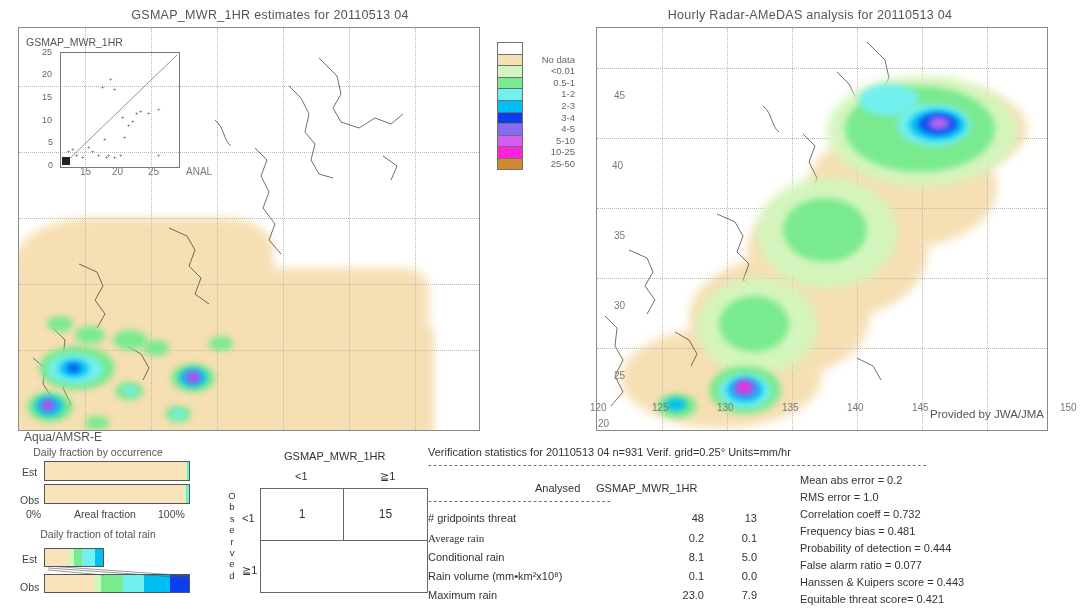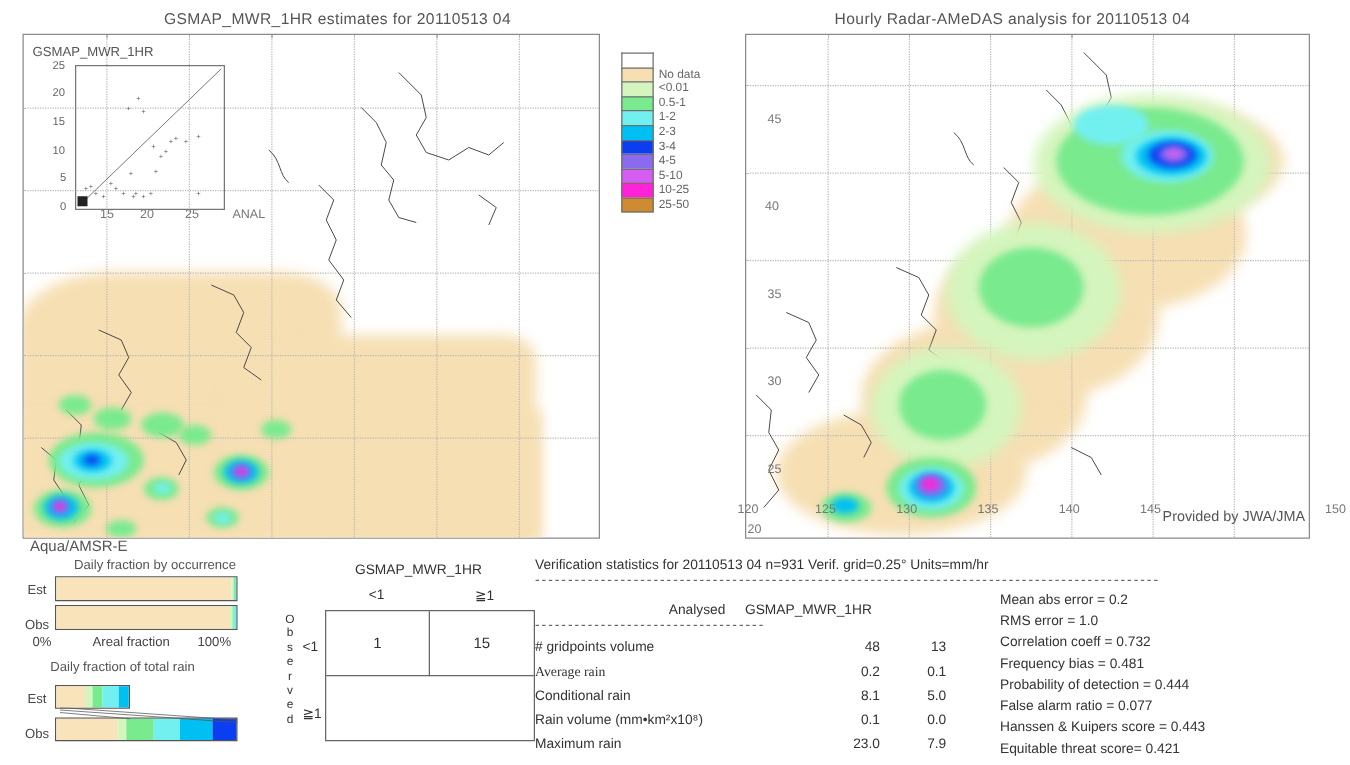--- a/index.html
+++ b/index.html
@@ -30,21 +30,21 @@
   .grid-h{height:0;border-top:1px dotted #b9b9b9;left:0;right:0;}
   .tick-lbl{position:absolute;font-size:10px;color:#777;white-space:nowrap;}
 
   
   .blob{position:absolute;border-radius:50%;}
   .soft{filter:blur(3px);}
   .soft2{filter:blur(5px);}
 
   
   #legend{position:absolute;left:497px;top:42px;width:78px;}
-  .lg-row{display:flex;align-items:center;height:11.6px;}
+  .lg-row{display:flex;align-items:center;height:11.6px;justify-content:space-between;}
   .lg-sw{width:26px;height:11.6px;border:1px solid #6f6f6f;border-bottom:none;box-sizing:border-box;}
   .lg-row:last-child .lg-sw{border-bottom:1px solid #6f6f6f;}
   .lg-tx{font-size:9.5px;color:#666;margin-left:4px;white-space:nowrap;line-height:11.6px;}
 
   
   #inset{position:absolute;left:22px;top:36px;width:165px;height:142px;}
   #inset-title{position:absolute;left:4px;top:0;font-size:10.5px;color:#555;}
   #inset-box{position:absolute;left:38px;top:16px;width:118px;height:114px;border:1px solid #777;background:transparent;}
   .ins-tick{position:absolute;font-size:9px;color:#666;}
 
@@ -313,21 +313,21 @@
 <div class="tick-lbl" style="left:614px;top:90px;">45</div>
 <div class="tick-lbl" style="left:612px;top:160px;">40</div>
 <div class="tick-lbl" style="left:614px;top:230px;">35</div>
 <div class="tick-lbl" style="left:614px;top:300px;">30</div>
 <div class="tick-lbl" style="left:614px;top:370px;">25</div>
 
 <div id="provided" style="right:36px;top:408px;bottom:auto;">Provided by JWA/JMA</div>
 
 <div id="source-lbl">Aqua/AMSR-E</div>
 
-<div class="bar-title" style="left:12px;top:446px;width:196px;padding-left:14px;">Daily fraction by occurrence</div>
+<div class="bar-title" style="left:0;top:446px;width:196px;">Daily fraction by occurrence</div>
 <div class="bar-lbl" style="left:22px;top:466px;">Est</div>
 <div class="bar-out" id="occ-est" style="left:44px;top:461px;width:146px;height:20px;">
     <div class="seg" style="background: rgb(249, 227, 187); width: 97%;"></div>
     <div class="seg" style="background: rgb(212, 245, 189); width: 1.4%;"></div>
     <div class="seg" style="background: rgb(122, 234, 142); width: 0.7%;"></div>
     <div class="seg" style="background: rgb(114, 240, 240); width: 0.9%;"></div>
   </div>
 <div class="bar-lbl" style="left:20px;top:494px;">Obs</div>
 <div class="bar-out" id="occ-obs" style="left:44px;top:484px;width:146px;height:20px;">
     <div class="seg" style="background: rgb(249, 227, 187); width: 96.2%;"></div>
@@ -377,21 +377,21 @@
   </div>
 </div>
 
 <div class="st-line" style="left:428px;top:446px;">Verification statistics for 20110513 04  n=931  Verif. grid=0.25°  Units=mm/hr</div>
 <div class="dash" style="left:428px;top:458px;">-----------------------------------------------------------------------------------------------</div>
 
 <div class="st-line" style="left:535px;top:482px;">Analysed</div>
 <div class="st-line" style="left:596px;top:482px;">GSMAP_MWR_1HR</div>
 <div class="dash" style="left:428px;top:494px;">-----------------------------------</div>
 
-<div class="st-line" style="left:428px;top:512px;"># gridpoints volume</div>
+<div class="st-line" style="left:428px;top:512px;"># gridpoints threat</div>
 <div class="st-val" style="left:672px;top:512px;width:32px;">48</div>
 <div class="st-val" style="left:725px;top:512px;width:32px;">13</div>
 
 <div class="st-line" style="left:428px;top:532px;font-family:Liberation Serif, serif;">Average rain</div>
 <div class="st-val" style="left:672px;top:532px;width:32px;">0.2</div>
 <div class="st-val" style="left:725px;top:532px;width:32px;">0.1</div>
 
 <div class="st-line" style="left:428px;top:551px;">Conditional rain</div>
 <div class="st-val" style="left:672px;top:551px;width:32px;">8.1</div>
 <div class="st-val" style="left:725px;top:551px;width:32px;">5.0</div>

